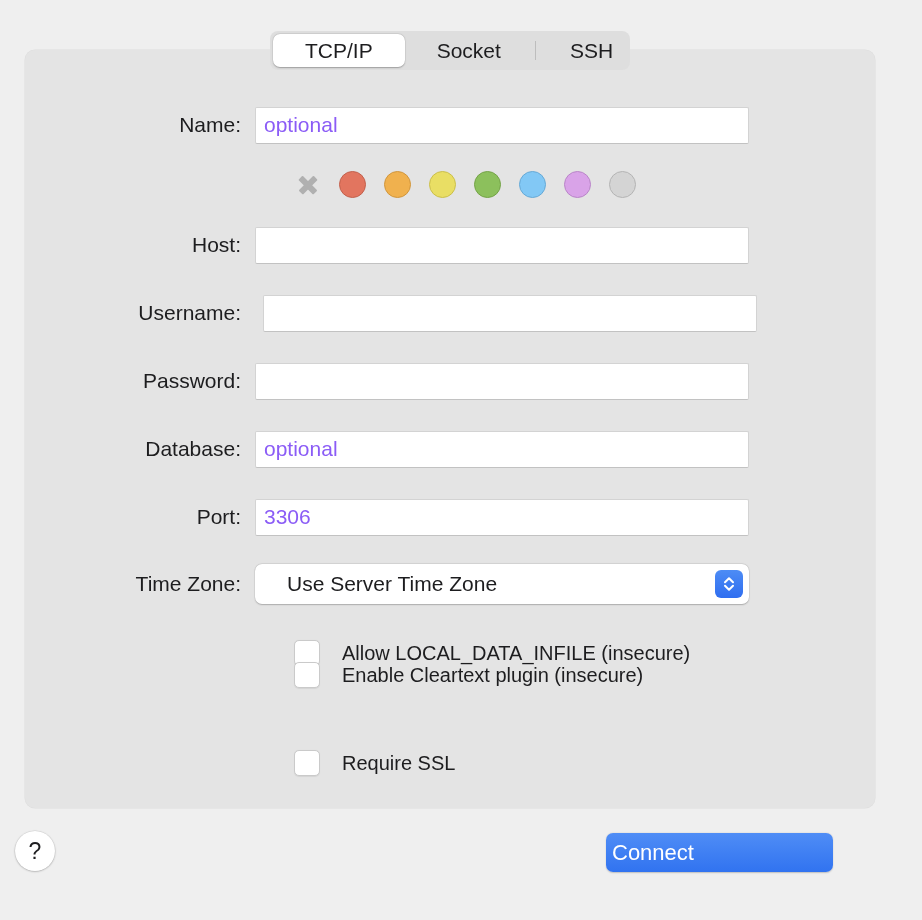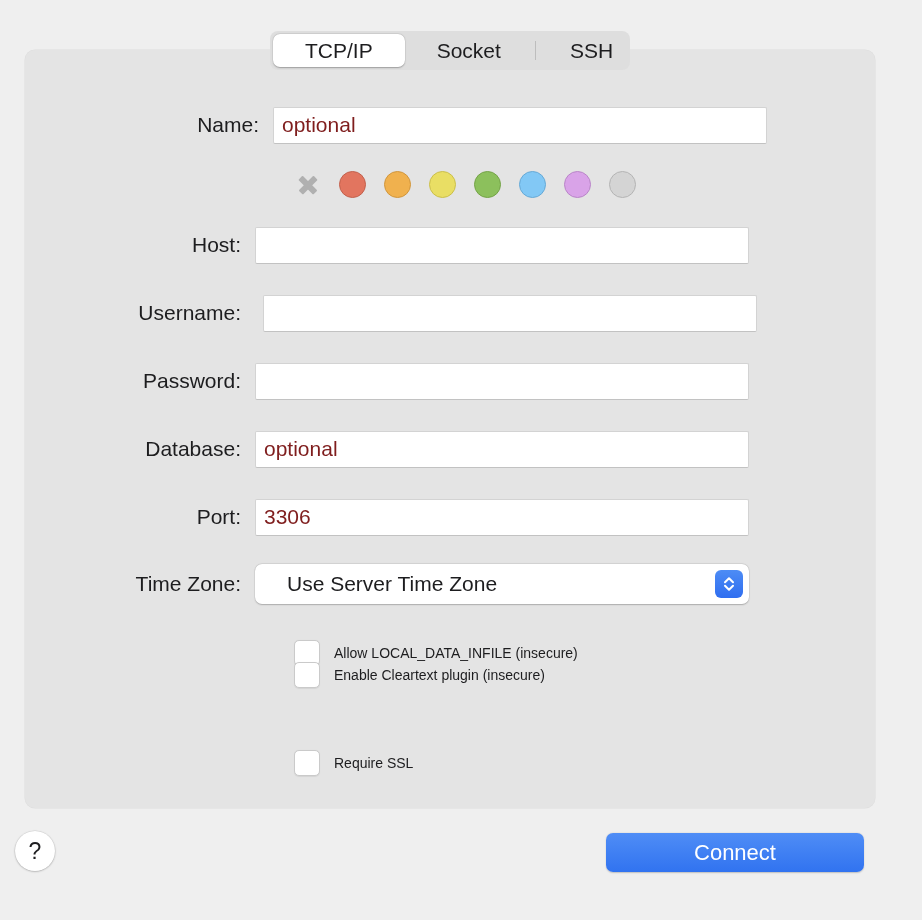--- a/index.html
+++ b/index.html
@@ -96,21 +96,21 @@
     border-bottom-color: #c2c2c2;
     border-radius: 2px;
     box-sizing: border-box;
     display: flex;
     align-items: center;
     padding: 0 8px;
     font-size: 21px;
     color: #1d1d1f;
   }
   .field .ph {
-    color: #7f1d1d;
+    color: #8b5cf6;
   }
   .field .val {
     color: #1d1d1f;
   }
 
   
   .swatches {
     position: absolute;
     left: 255px;
     top: 171px;
@@ -192,22 +192,22 @@
     width: 26px;
     height: 26px;
     border-radius: 5px;
     background: #ffffff;
     border: 1px solid #cacaca;
     box-sizing: border-box;
     flex: 0 0 auto;
     box-shadow: 0 0.5px 1px rgba(0,0,0,0.07);
   }
   .checklabel {
-    margin-left: 14px;
-    font-size: 14px;
+    margin-left: 22px;
+    font-size: 20px;
     color: #1d1d1f;
     white-space: nowrap;
   }
 
   
   .help-btn {
     position: absolute;
     left: 15px;
     top: 831px;
     width: 40px;
@@ -220,29 +220,29 @@
     justify-content: center;
     font-size: 23px;
     color: #1d1d1f;
     font-weight: 400;
     cursor: default;
   }
   .connect-btn {
     position: absolute;
     left: 606px;
     top: 833px;
-    width: 258px;
+    width: 227px;
     height: 39px;
     border-radius: 7px;
     background: linear-gradient(180deg, #4f8df6 0%, #3173f0 100%);
     color: #ffffff;
     font-size: 22px;
     display: flex;
     align-items: center;
-    justify-content: center;
+    justify-content: flex-start;
     border: none;
     box-shadow: 0 0.5px 1.5px rgba(0,0,0,0.2);
     cursor: default;
     font-family: inherit;
   }
 </style>
 </head>
 <body>
 
 <div class="tabbar">
@@ -253,21 +253,21 @@
     <span>Socket</span>
   </div>
   <div class="tab-sep"></div>
   <div class="tab">
     <span>SSH</span>
   </div>
 </div>
 
 <div class="panel"></div>
 
-<div class="row" style="top:105px;margin-left:18px;">
+<div class="row" style="top:105px;">
   <div class="label">Name:</div>
   <div class="field">
     <span class="ph">optional</span>
   </div>
 </div>
 
 <div class="swatches">
   <div class="swatch-none"></div>
   <div class="swatch" style="background:#e2755f;border:1px solid #c2604c;"></div>
   <div class="swatch" style="background:#f0b14e;border:1px solid #d1963c;"></div>

